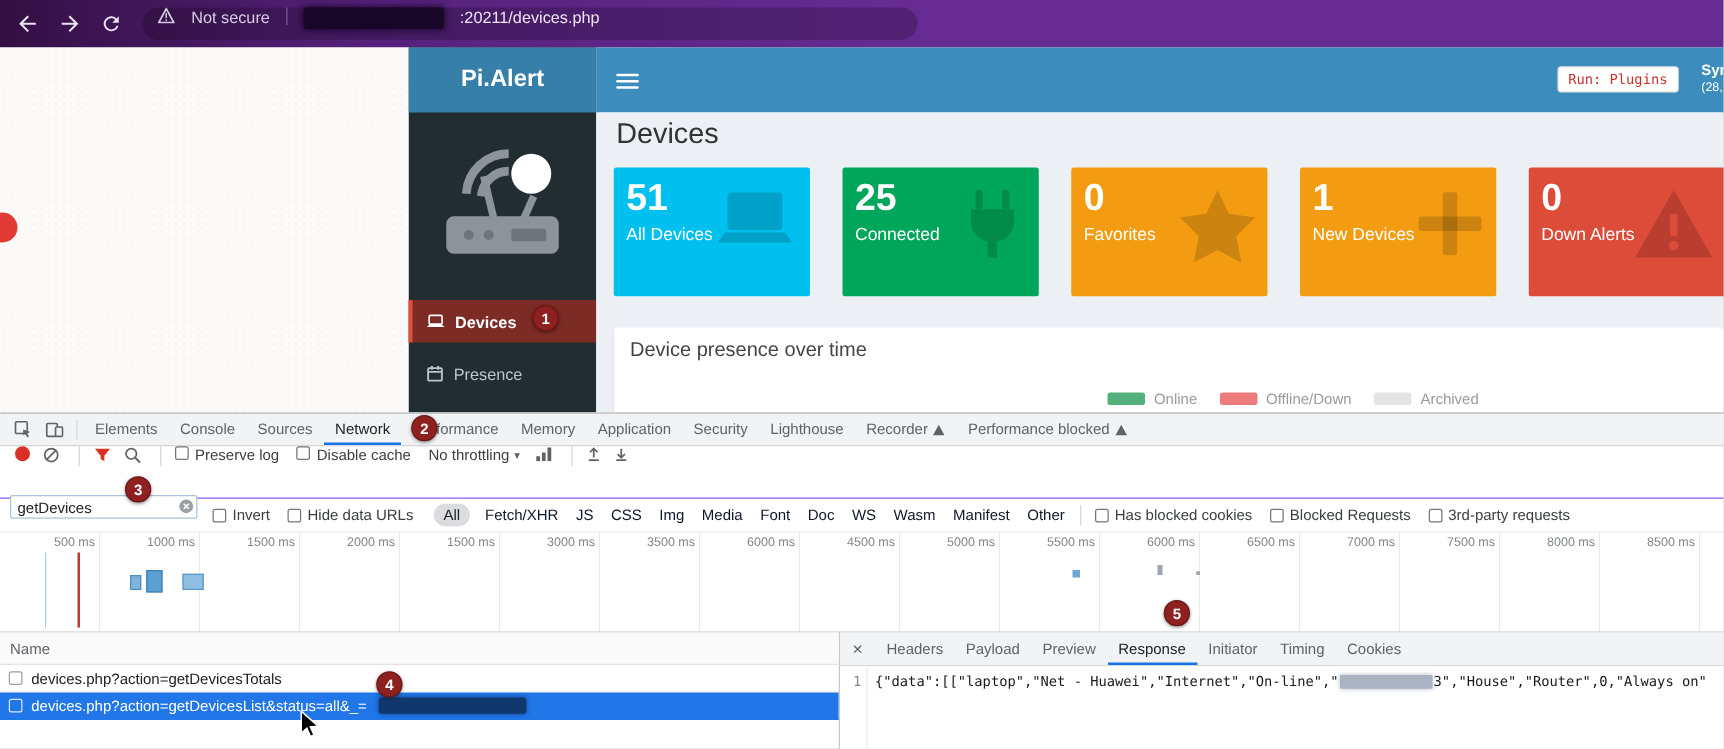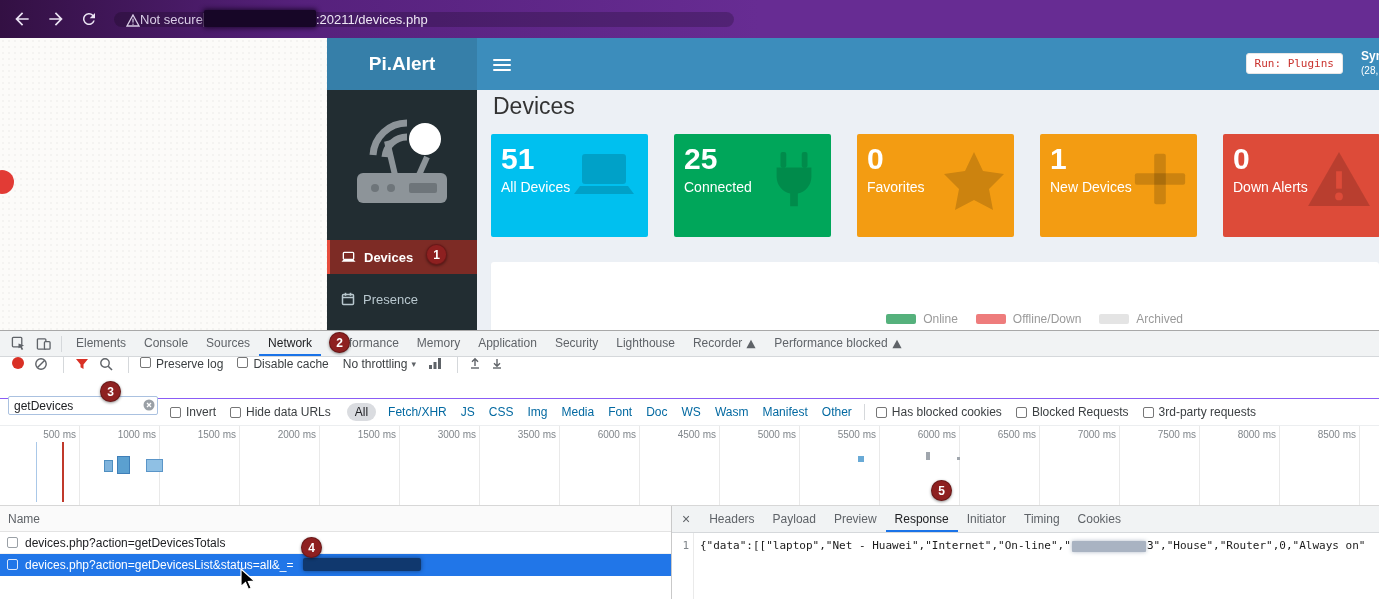--- a/index.html
+++ b/index.html
@@ -5,22 +5,22 @@
   *{box-sizing:border-box;margin:0;padding:0}
   body{background:#888}
   #screen{position:relative;width:1379px;height:599px;background:#fff;overflow:hidden;
           font-family:"Liberation Sans",sans-serif;}
 
   
   .browser-bar{position:absolute;left:0;top:0;width:100%;height:38px;display:flex;align-items:center;
     background:linear-gradient(90deg,#331043 0%,#56217c 22%,#672c93 55%,#672c93 100%);}
   .nav-ico{flex:none;margin-left:14px;display:flex}
   .nav-ico:first-child{margin-left:12px}
-  .omnibox{margin-left:16px;height:15px;width:620px;border-radius:13px;background:rgba(0,0,0,.20);
-    display:flex;align-items:flex-end;padding:0 12px;gap:0}
+  .omnibox{margin-left:16px;height:26px;width:620px;border-radius:13px;background:rgba(0,0,0,.20);
+    display:flex;align-items:flex-start;padding:0 12px;gap:13px}
   .not-secure{color:#d9cde6;font-size:13px}
   .omni-sep{width:1px;height:14px;background:rgba(255,255,255,.3)}
   .redact-url{width:112px;height:17px;background:#170627;border-radius:2px;box-shadow:0 0 5px 1px rgba(23,6,39,.9)}
   .url-text{color:#eee7f5;font-size:13px}
 
   
   .desktop{position:absolute;left:0;top:38px;width:327px;height:292px;background:#fcfbf9;
     background-image:radial-gradient(rgba(0,0,0,.03) 1px,transparent 1px);background-size:6px 6px}
   .red-dot{position:absolute;left:-10px;top:132px;width:24px;height:24px;border-radius:50%;background:#e23b35}
 
@@ -75,21 +75,21 @@
   .tb-ico{margin-right:10px;display:flex;flex:none}
   .cb{width:11px;height:11px;border:1px solid #767676;border-radius:2px;background:#fff;flex:none}
   .cb-label{margin:0 14px 0 5px;white-space:nowrap}
   .throttle{display:flex;align-items:center;gap:4px;margin-right:12px;white-space:nowrap}
   .caret{font-size:9px;color:#5f6368}
   .dt-filter{height:27px;display:flex;align-items:center;border-bottom:1px solid #eceef0}
   .filter-wrap{position:relative;margin:0 12px 13px 8px;flex:none}
   .filter-input{width:150px;height:19px;border:1px solid #aac1e0;border-radius:2px;font-size:12px;
     padding:0 18px 0 5px;color:#202124;font-family:inherit;outline:none}
   .filter-clear{position:absolute;right:3px;top:3px;display:flex}
-  .type{margin:0 7px;color:#0369a1;white-space:nowrap}
+  .type{margin:0 7px;color:#0f172a;white-space:nowrap}
   .type.all{background:#dadce0;color:#202124;border-radius:9px;padding:2px 8px;margin:0 5px 0 2px}
   .dt-timeline{height:80px;position:relative;border-bottom:1px solid #d7d7d7;
     background-image:repeating-linear-gradient(90deg,transparent 0,transparent 79px,#e9e9e9 79px,#e9e9e9 80px)}
   .tl-label{position:absolute;top:3px;width:46px;text-align:right;font-size:10px;color:#80868b}
   .mark{position:absolute}
   .m-redline{left:62px;top:16px;width:2px;height:60px;background:#c0392b}
   .m-blueline{left:36px;top:16px;width:1px;height:60px;background:#aac8e8}
   .m-bar1{left:104px;top:34px;width:9px;height:12px;background:#7fb3dc;border:1px solid #4f8fc0}
   .m-bar2{left:117px;top:30px;width:13px;height:18px;background:#5ba0d0;border:1px solid #3f7fb8}
   .m-bar3{left:146px;top:33px;width:17px;height:13px;background:#8fc0e4;border:1px solid #5a95c8}
@@ -266,20 +266,21 @@
         <span class="stat-icon">
           <svg width="66" height="58" viewBox="0 0 68 60">
               <path d="M34 2L66 58H2z" fill="rgba(0,0,0,0.16)"></path>
               <rect x="31" y="22" width="6" height="18" fill="#dd4b39"></rect>
               <circle cx="34" cy="48" r="4" fill="#dd4b39"></circle>
             </svg>
         </span>
       </div>
     </div>
     <div class="panel">
+      <div class="panel-title">Device presence over time</div>
       <div class="legend">
         <span class="pair">
           <span class="sw sw-online"></span>
           <span>Online</span>
         </span>
         <span class="pair">
           <span class="sw sw-offline"></span>
           <span>Offline/Down</span>
         </span>
         <span class="pair">

